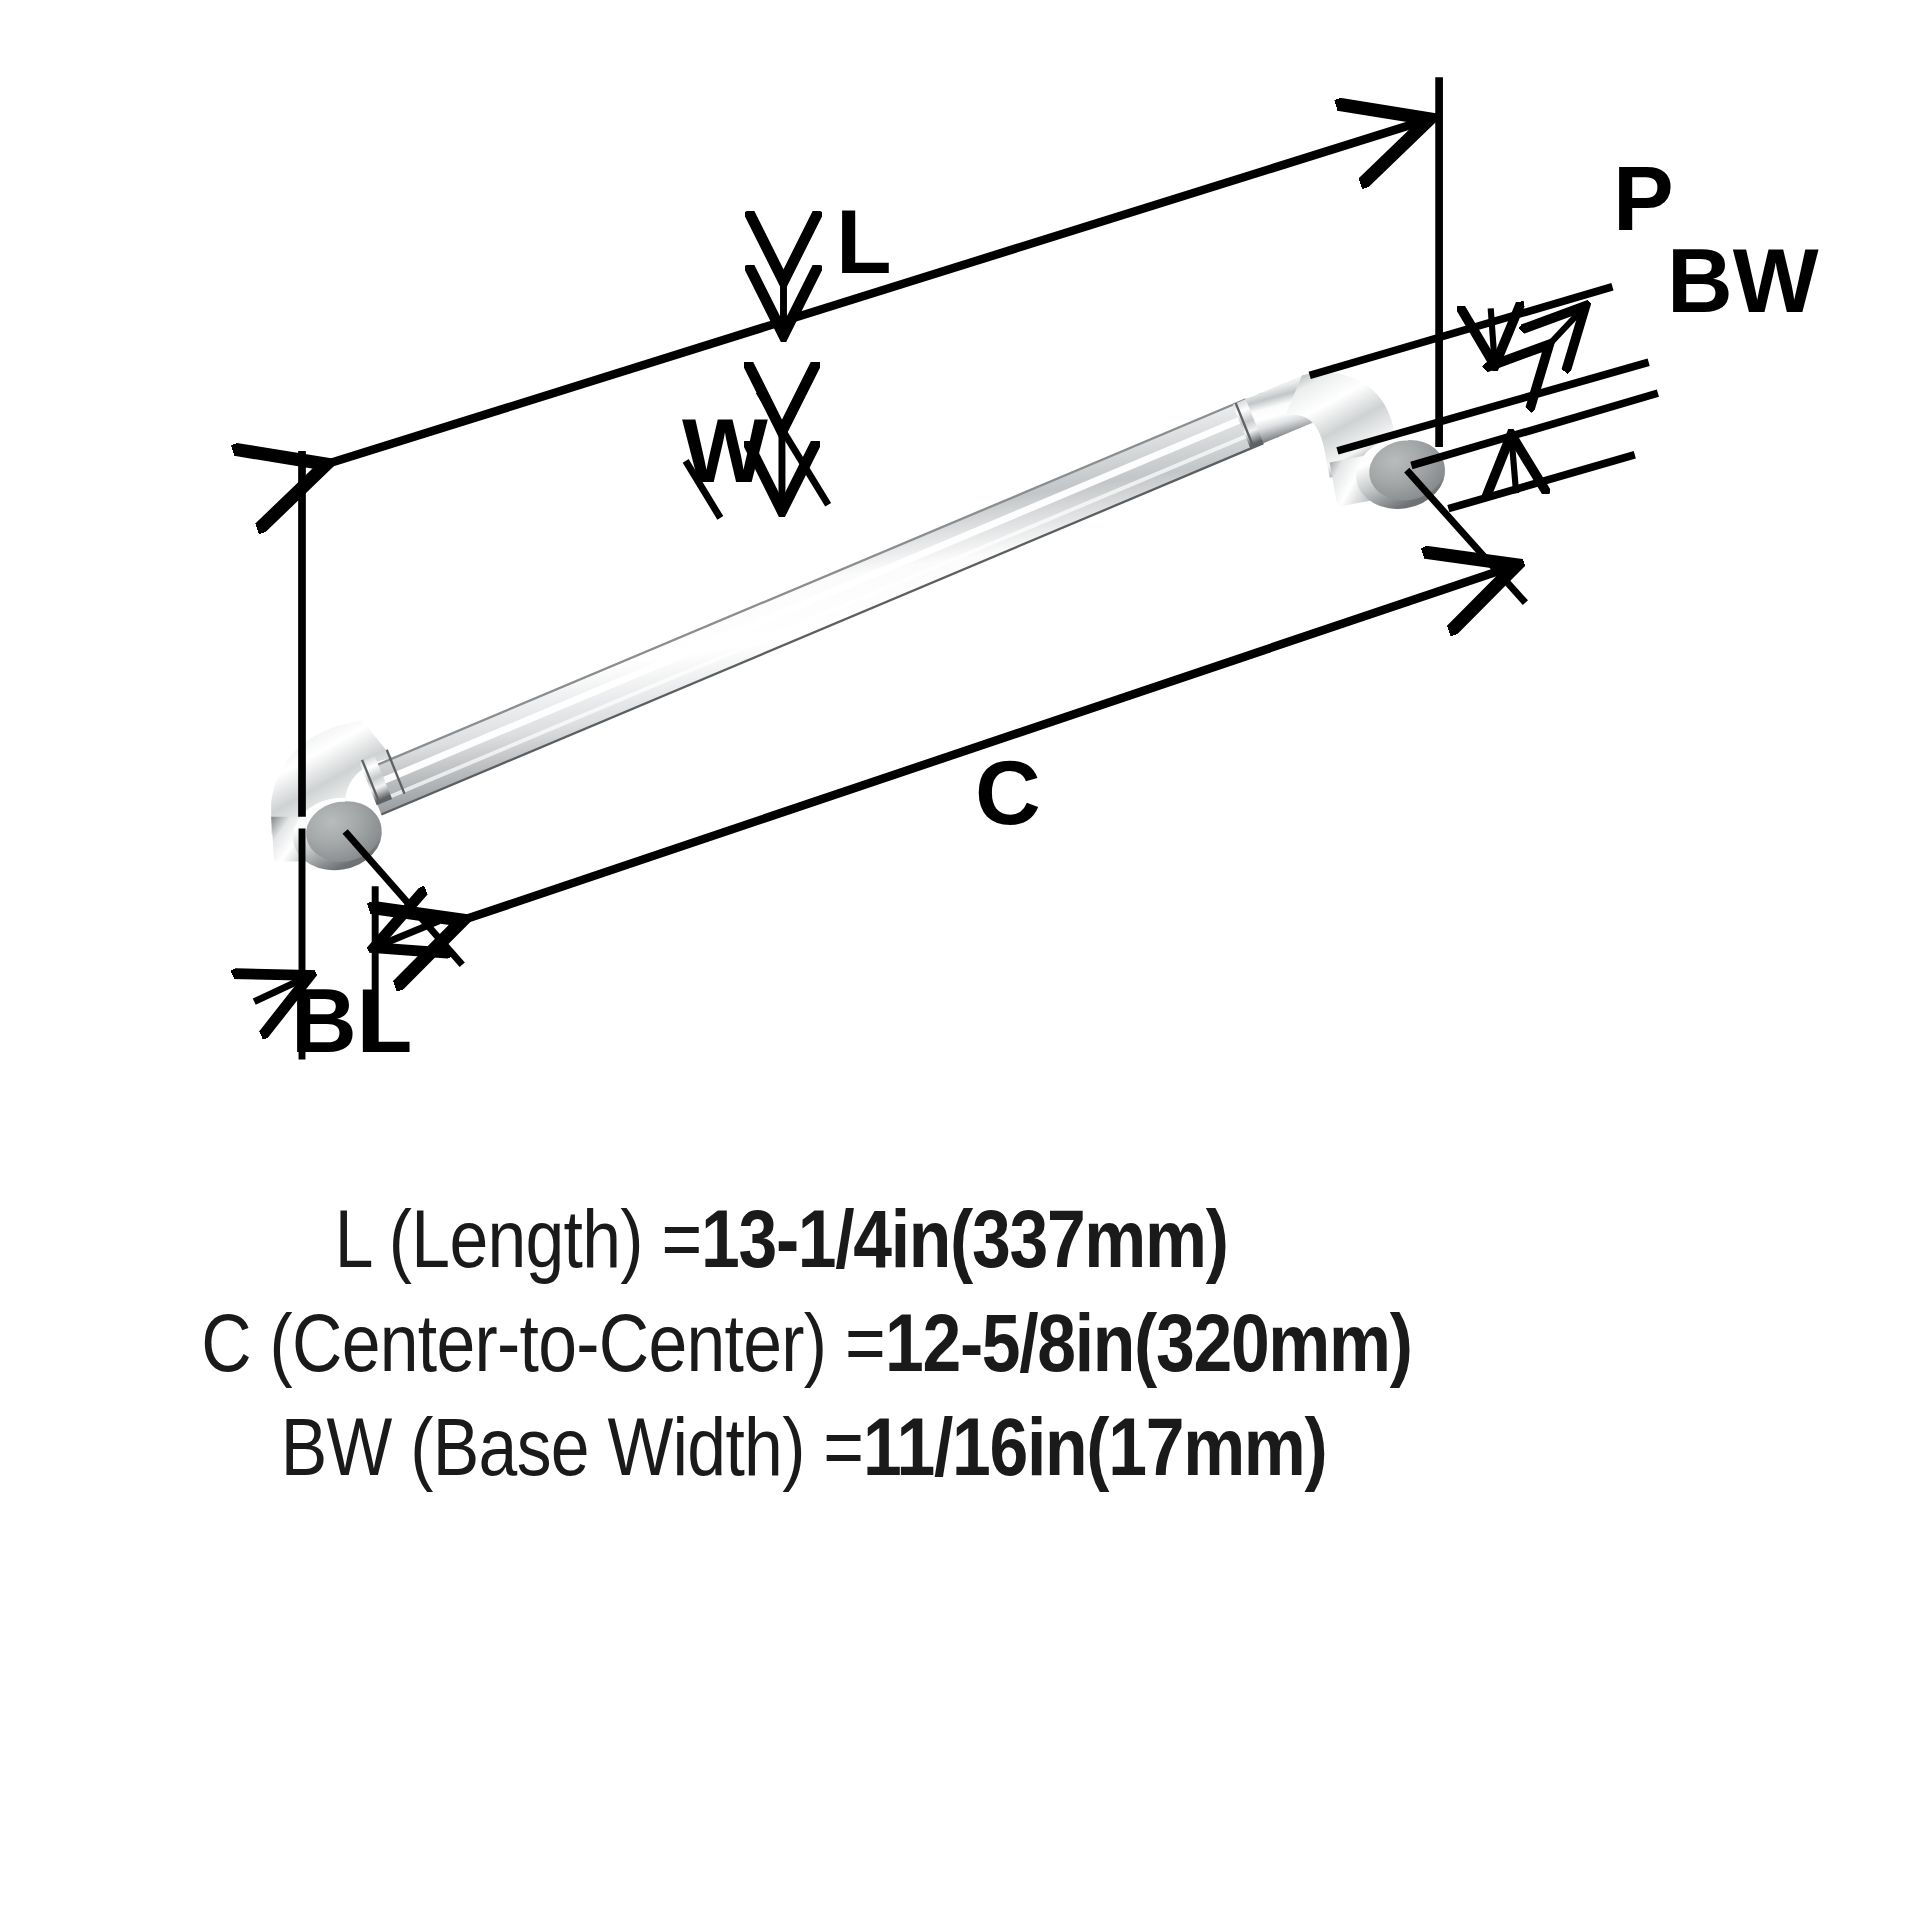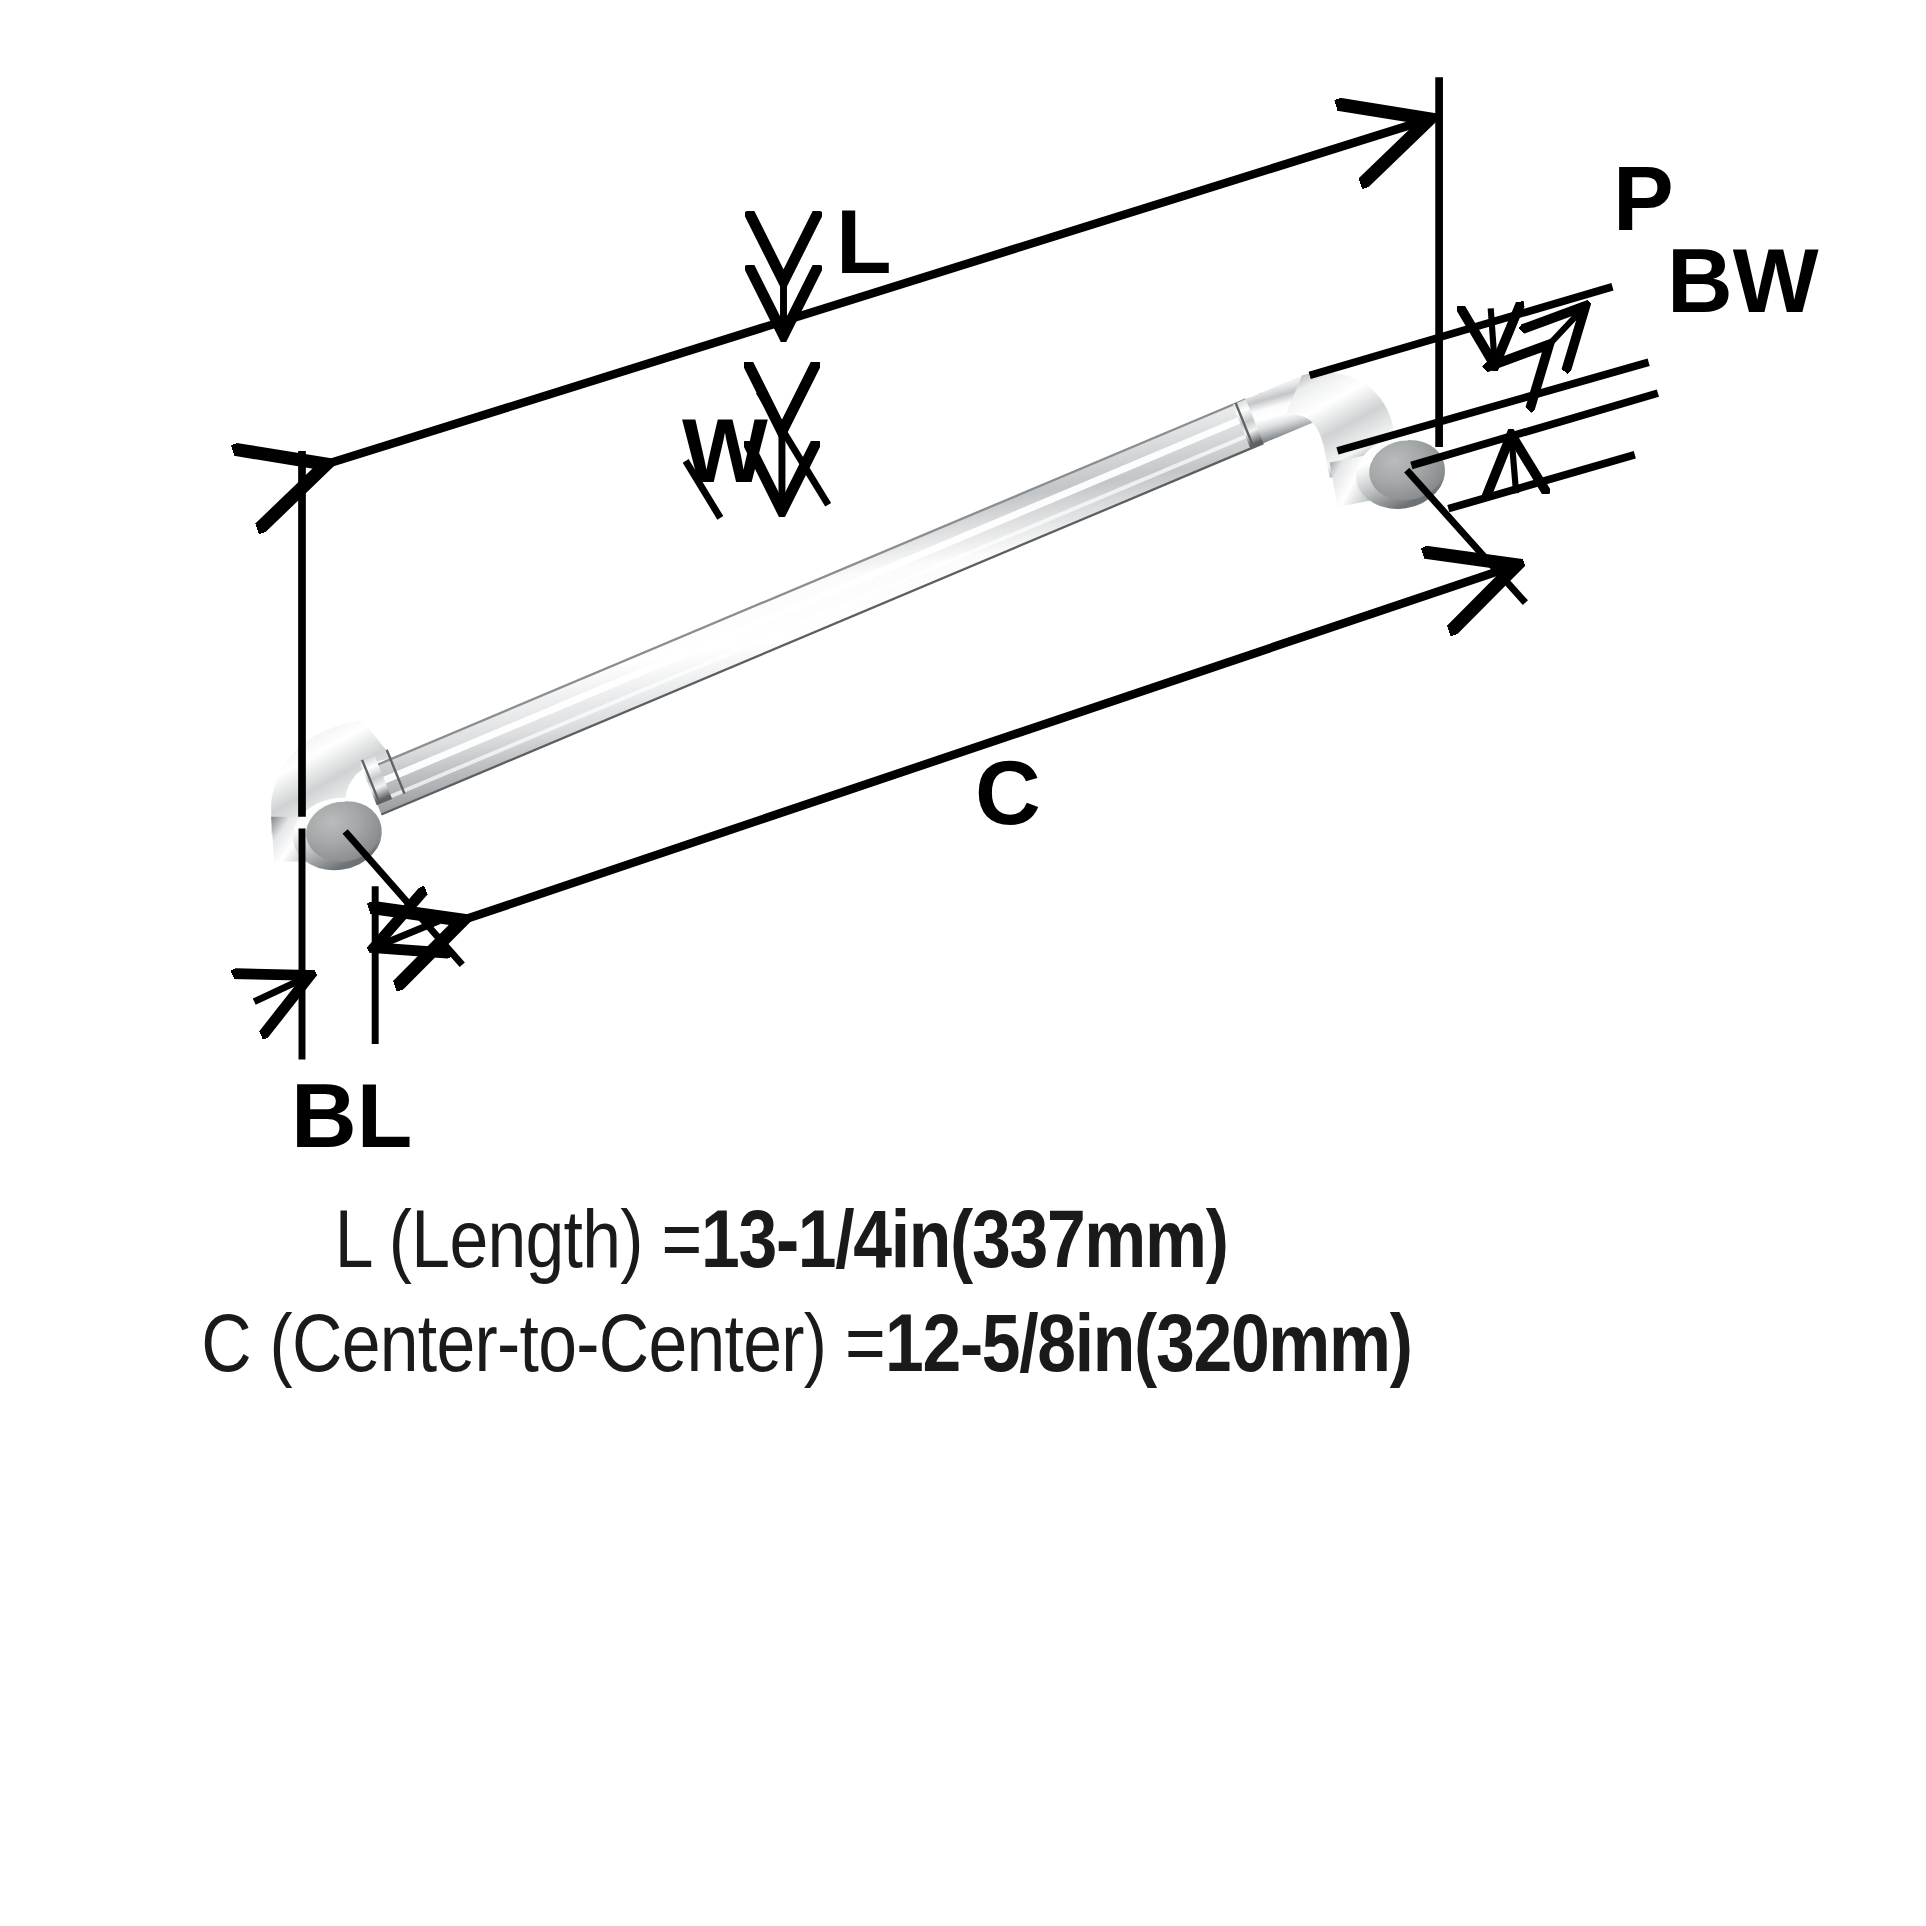--- a/index.html
+++ b/index.html
@@ -285,37 +285,42 @@
     <div class="dim-letter" style="left:836px; top:196px;">L</div>
 
     <div class="dim-letter" style="left:682px; top:405px;">W</div>
 
     <div class="dim-letter" style="left:1613px; top:153px;">P</div>
 
     <div class="dim-letter" style="left:1667px; top:235px;text-align:center;">BW</div>
 
     <div class="dim-letter" style="left:975px; top:747px;">C</div>
 
-    <div class="dim-letter" style="left:291px; top:1070px;">BL</div>
+    <div class="dim-letter" style="left:291px; top:975px;">BL</div>
   </div>
 
   <div id="spec-list">
 
     <div class="spec-row">
       <span class="spec-inner">
         <span class="spec-label">L (Length) = </span><span class="spec-value">13-1/4in(337mm)</span>
       </span>
     </div>
 
 
 
     <div class="spec-row">
       <span class="spec-inner">
         <span class="spec-label">C (Center-to-Center) = </span><span class="spec-value">12-5/8in(320mm)</span>
       </span>
     </div>
 
 
+    <div class="spec-row">
+      <span class="spec-inner">
+        <span class="spec-label">BW (Base Width) = </span><span class="spec-value">11/16in(17mm)</span>
+      </span>
+    </div>
 
   </div>
 
 </div>
 
 
 </body></html>

